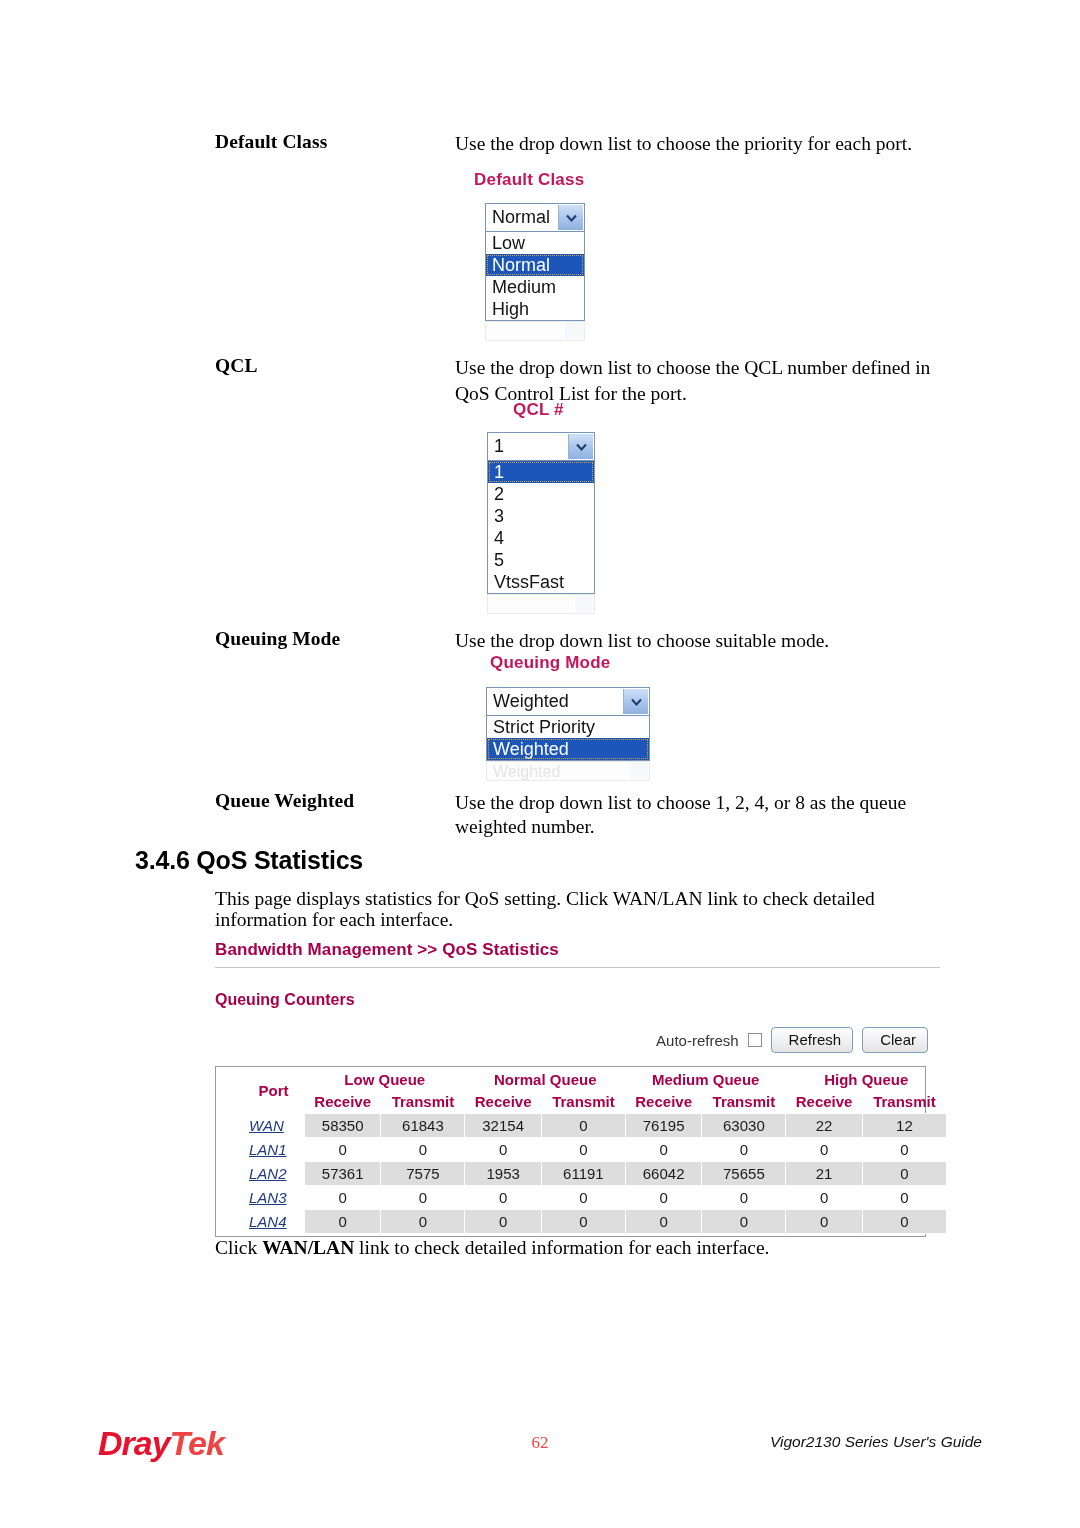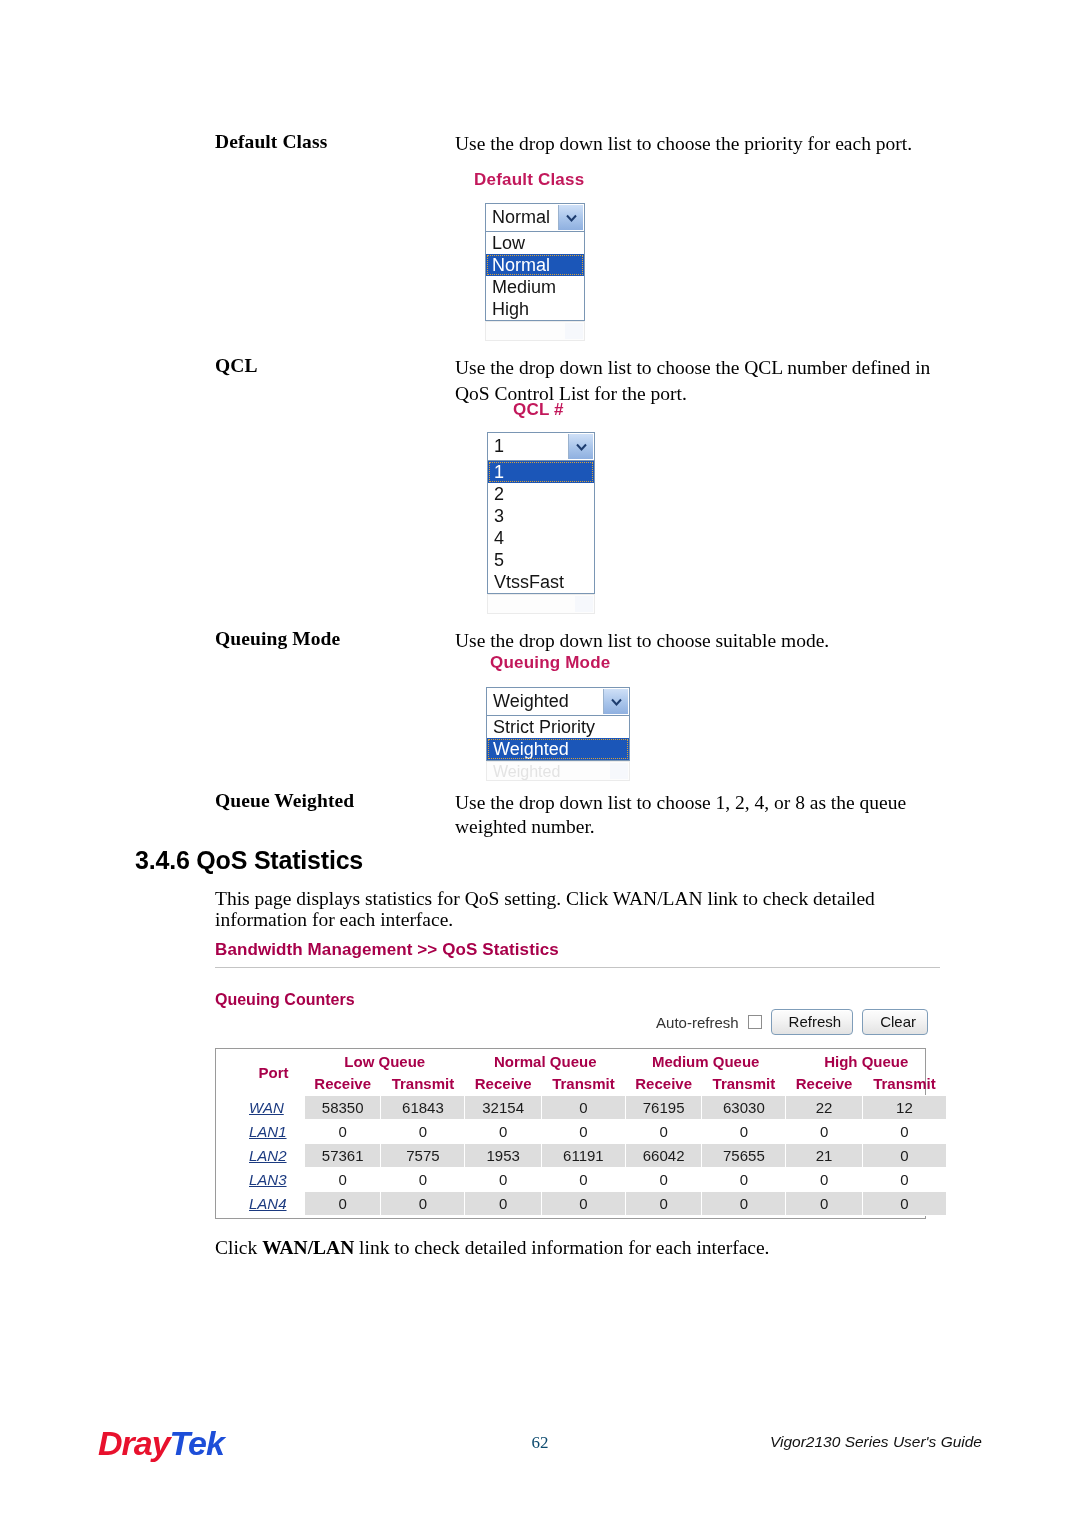--- a/index.html
+++ b/index.html
@@ -162,21 +162,21 @@
   }
   .panel-subtitle {
     margin-top: 23px;
     font-family: "Liberation Sans", sans-serif;
     font-weight: bold;
     font-size: 16px;
     color: #a8004a;
   }
 
   .toolbar {
-    margin-top: 0;
+    margin-top: 18px;
     display: flex;
     align-items: center;
     justify-content: flex-end;
     gap: 9px;
     padding-right: 12px;
   }
   .toolbar .tb-label {
     font-family: "Liberation Sans", sans-serif;
     font-size: 15px;
     color: #333333;
@@ -256,29 +256,29 @@
     left: 98px;
     top: 1424px;
     font-family: "Liberation Sans", sans-serif;
     font-style: italic;
     font-weight: bold;
     font-size: 34px;
     letter-spacing: -1px;
     white-space: nowrap;
   }
   .footer-logo .d-red { color: #e8112d; }
-  .footer-logo .d-dark { color: #1d4ed8; }
+  .footer-logo .d-dark { color: #ef4444; }
   .footer-page {
     position: absolute;
     left: 0; top: 1433px;
     width: 1080px;
     text-align: center;
     font-family: "Liberation Serif", serif;
     font-size: 17px;
-    color: #0c4a6e;
+    color: #ef4444;
   }
   .footer-guide {
     position: absolute;
     right: 98px;
     top: 1433px;
     font-family: "Liberation Sans", sans-serif;
     font-style: italic;
     font-size: 15.5px;
     color: #111;
     white-space: nowrap;
@@ -343,21 +343,21 @@
       <div class="gtxt"></div>
       <div class="garrow"></div>
     </div>
   </div>
 
   <div class="term" style="left:215px; top:628px;">Queuing Mode</div>
   <div class="desc" style="left:455px; top:628px; width:500px;">Use the drop down list to choose suitable mode.</div>
 
   <div class="ui-label" style="left:490px; top:653px;">Queuing Mode</div>
 
-  <div class="select-fig" style="left:486px; top:687px; width:144px;">
+  <div class="select-fig" style="left:486px; top:687px; width:164px;">
     <div class="sel-closed">
       <span>Weighted</span>
       <span class="arrow-box">
         <svg width="11" height="8" viewBox="0 0 11 8" aria-hidden="true">
           <path d="M1 1.5 L5.5 6.5 L10 1.5" fill="none" stroke="#1d3c6e" stroke-width="2"></path>
         </svg>
       </span>
     </div>
     <div class="sel-list">
       <div class="sel-opt">Strict Priority</div>

